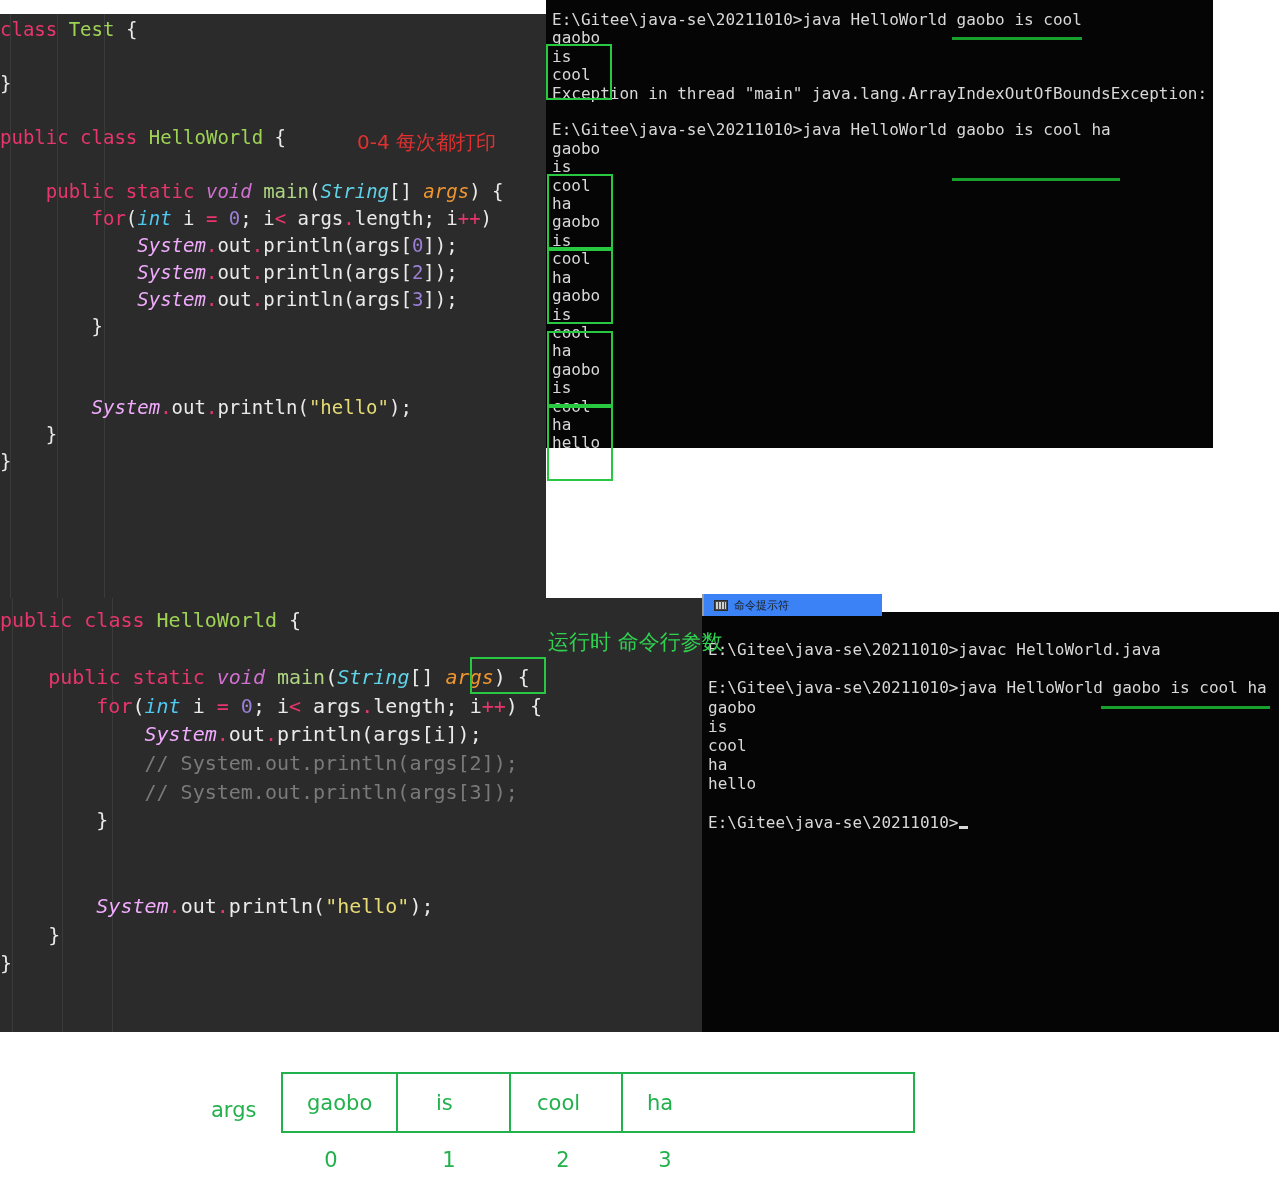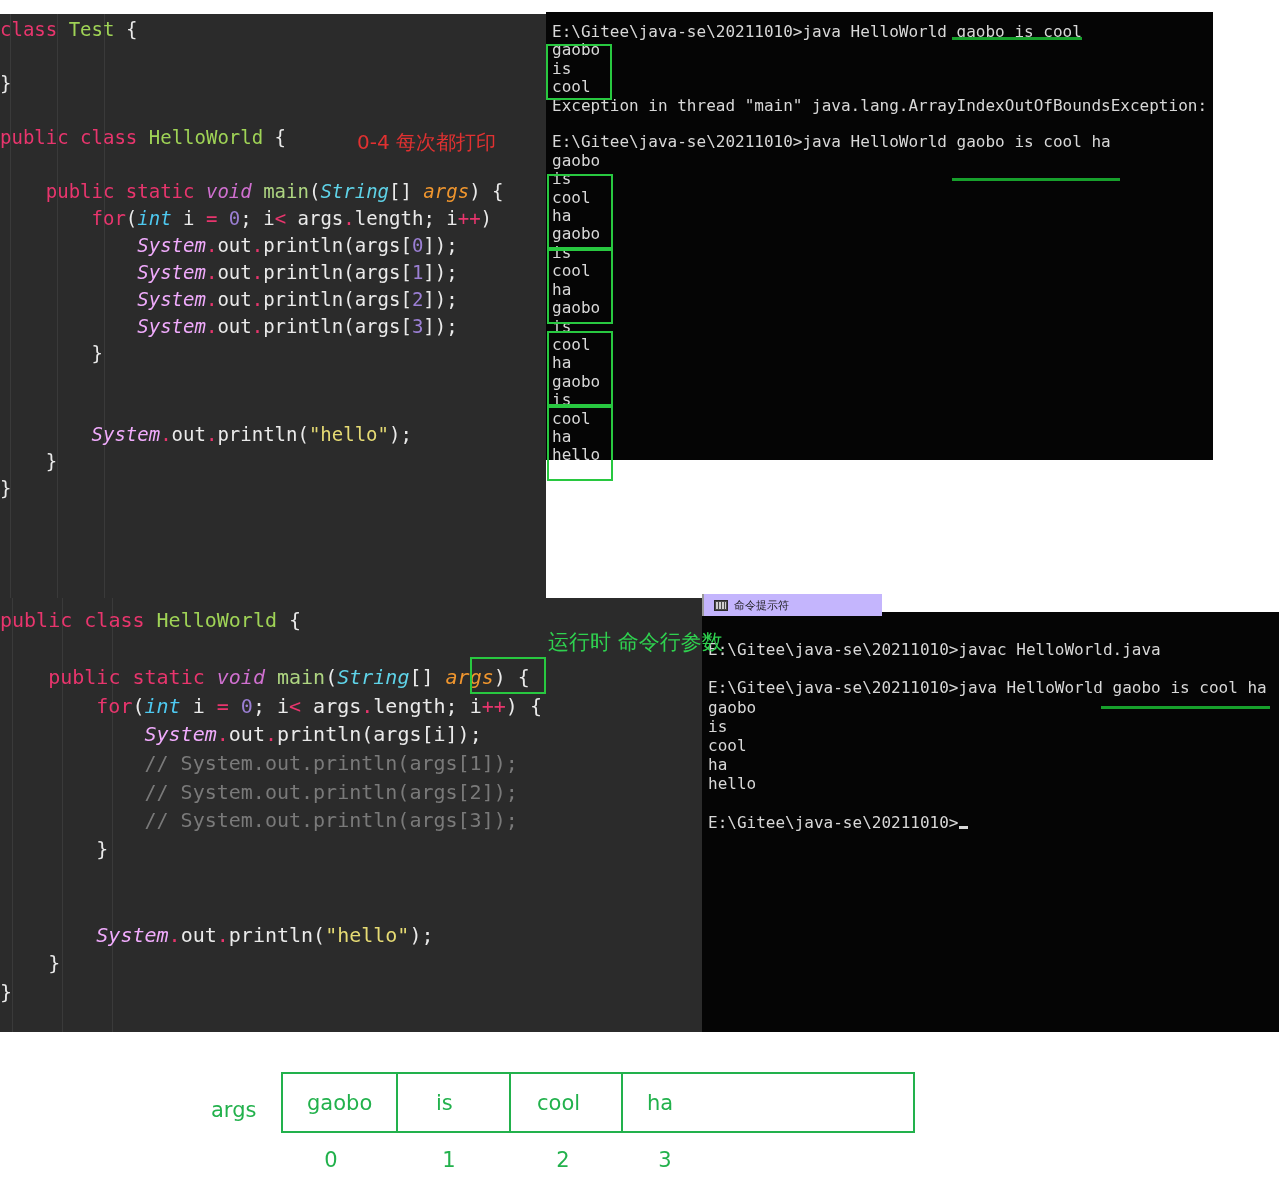--- a/index.html
+++ b/index.html
@@ -50,21 +50,21 @@
   
   .ann-red   { position:absolute; color:#e03131; font-family:"DejaVu Sans", sans-serif; }
   .ann-green { position:absolute; color:#2fd14f; font-family:"DejaVu Sans", sans-serif; }
 
   
   .gbox { position:absolute; border:2px solid #28c840; }
   .uline { position:absolute; height:3px; background:#17a02c; }
 
   
   .titlebar {
-    position:absolute; background:#c4b5fd; border-left:2px solid #9a9a9a;
+    position:absolute; background:#3b82f6; border-left:2px solid #9a9a9a;
     display:flex; align-items:center; gap:6px; padding-left:10px;
     font-family:"DejaVu Sans", sans-serif; font-size:11px; color:#1b1b1b;
   }
   .tb-icon {
     width:14px; height:11px; background:#4a4a4a;
     border:1px solid #2a2a2a; position:relative; flex:0 0 auto;
   }
   .tb-icon::after{
     content:""; position:absolute; left:1px; top:1px; right:1px; bottom:1px;
     background:
@@ -103,34 +103,33 @@
     <div style="position:absolute; left:0; top:2px; font-size:19px; line-height:27px;">
       <div class="cl"><span class="kw">class</span> <span class="type">Test</span> <span class="plain">{</span></div>
       <div class="cl">&nbsp;</div>
       <div class="cl"><span class="plain">}</span></div>
       <div class="cl">&nbsp;</div>
       <div class="cl"><span class="kw">public</span> <span class="kw">class</span> <span class="type">HelloWorld</span> <span class="plain">{</span></div>
       <div class="cl">&nbsp;</div>
       <div class="cl">    <span class="kw">public</span> <span class="kw">static</span> <span class="voidkw">void</span> <span class="mname">main</span><span class="plain">(</span><span class="paramty">String</span><span class="plain">[] </span><span class="args">args</span><span class="plain">) {</span></div>
       <div class="cl">        <span class="kw">for</span><span class="plain">(</span><span class="intkw">int</span><span class="plain"> i </span><span class="op">=</span><span class="plain"> </span><span class="num">0</span><span class="plain">; i</span><span class="op">&lt;</span><span class="plain"> args</span><span class="dot">.</span><span class="plain">length; i</span><span class="op">++</span><span class="plain">)</span></div>
       <div class="cl">            <span class="sysname">System</span><span class="dot">.</span><span class="plain">out</span><span class="dot">.</span><span class="plain">println(args[</span><span class="num">0</span><span class="plain">]);</span></div>
-      <div class="cl">            <span class="sysname">System</span><span class="dot">.</span><span class="plain">out</span><span class="dot">.</span><span class="plain">println(args[</span><span class="num">1</span><span class="plain">]);</span></div>
       <div class="cl">            <span class="sysname">System</span><span class="dot">.</span><span class="plain">out</span><span class="dot">.</span><span class="plain">println(args[</span><span class="num">2</span><span class="plain">]);</span></div>
       <div class="cl">            <span class="sysname">System</span><span class="dot">.</span><span class="plain">out</span><span class="dot">.</span><span class="plain">println(args[</span><span class="num">3</span><span class="plain">]);</span></div>
       <div class="cl">        <span class="plain">}</span></div>
       <div class="cl">&nbsp;</div>
       <div class="cl">&nbsp;</div>
       <div class="cl">        <span class="sysname">System</span><span class="dot">.</span><span class="plain">out</span><span class="dot">.</span><span class="plain">println(</span><span class="str">"hello"</span><span class="plain">);</span></div>
       <div class="cl">    <span class="plain">}</span></div>
       <div class="cl"><span class="plain">}</span></div>
     </div>
     <div class="ann-red" style="left:357px; top:115px; font-size:20px;">0-4 每次都打印</div>
   </div>
 
-  <div class="panel term" style="left:546px; top:12px; width:667px; height:448px;">
+  <div class="panel term" style="left:546px; top:0; width:667px; height:448px;">
     <div style="position:absolute; left:6px; top:11px; font-size:16px; line-height:18.4px;">
       <div class="term-line">E:\Gitee\java-se\20211010&gt;java HelloWorld gaobo is cool</div>
       <div class="term-line">gaobo</div>
       <div class="term-line">is</div>
       <div class="term-line">cool</div>
       <div class="term-line">Exception in thread "main" java.lang.ArrayIndexOutOfBoundsException:</div>
       <div class="term-line">&nbsp;</div>
       <div class="term-line">E:\Gitee\java-se\20211010&gt;java HelloWorld gaobo is cool ha</div>
       <div class="term-line">gaobo</div>
       <div class="term-line">is</div>
@@ -165,21 +164,20 @@
   <div class="panel editor" style="left:0; top:598px; width:702px; height:434px;">
     <div class="guide" style="left:12px;"></div>
     <div class="guide" style="left:62px;"></div>
     <div class="guide" style="left:112px;"></div>
     <div style="position:absolute; left:0; top:8px; font-size:20px; line-height:28.6px;">
       <div class="cl"><span class="kw">public</span> <span class="kw">class</span> <span class="type">HelloWorld</span> <span class="plain">{</span></div>
       <div class="cl">&nbsp;</div>
       <div class="cl">    <span class="kw">public</span> <span class="kw">static</span> <span class="voidkw">void</span> <span class="mname">main</span><span class="plain">(</span><span class="paramty">String</span><span class="plain">[] </span><span class="args">args</span><span class="plain">) {</span></div>
       <div class="cl">        <span class="kw">for</span><span class="plain">(</span><span class="intkw">int</span><span class="plain"> i </span><span class="op">=</span><span class="plain"> </span><span class="num">0</span><span class="plain">; i</span><span class="op">&lt;</span><span class="plain"> args</span><span class="dot">.</span><span class="plain">length; i</span><span class="op">++</span><span class="plain">) {</span></div>
       <div class="cl">            <span class="sysname">System</span><span class="dot">.</span><span class="plain">out</span><span class="dot">.</span><span class="plain">println(args[i]);</span></div>
-      <div class="cl cmt">            // System.out.println(args[1]);</div>
       <div class="cl cmt">            // System.out.println(args[2]);</div>
       <div class="cl cmt">            // System.out.println(args[3]);</div>
       <div class="cl">        <span class="plain">}</span></div>
       <div class="cl">&nbsp;</div>
       <div class="cl">&nbsp;</div>
       <div class="cl">        <span class="sysname">System</span><span class="dot">.</span><span class="plain">out</span><span class="dot">.</span><span class="plain">println(</span><span class="str">"hello"</span><span class="plain">);</span></div>
       <div class="cl">    <span class="plain">}</span></div>
       <div class="cl"><span class="plain">}</span></div>
     </div>
   </div>

